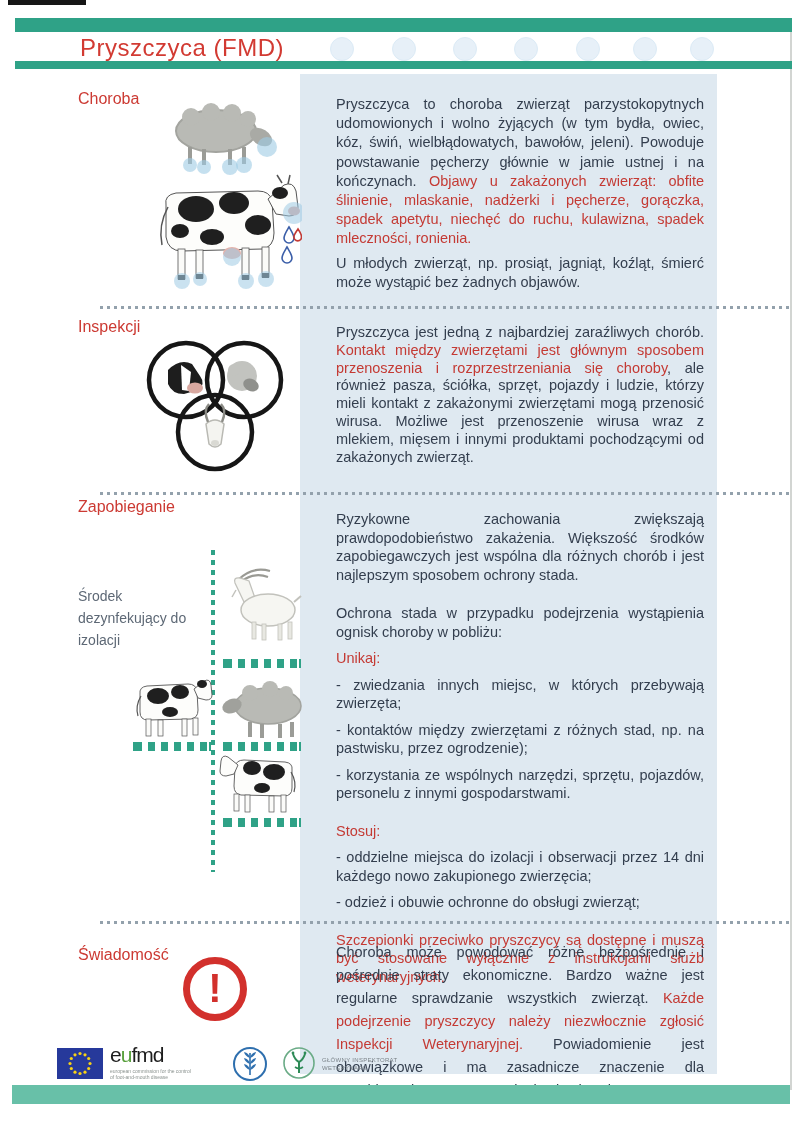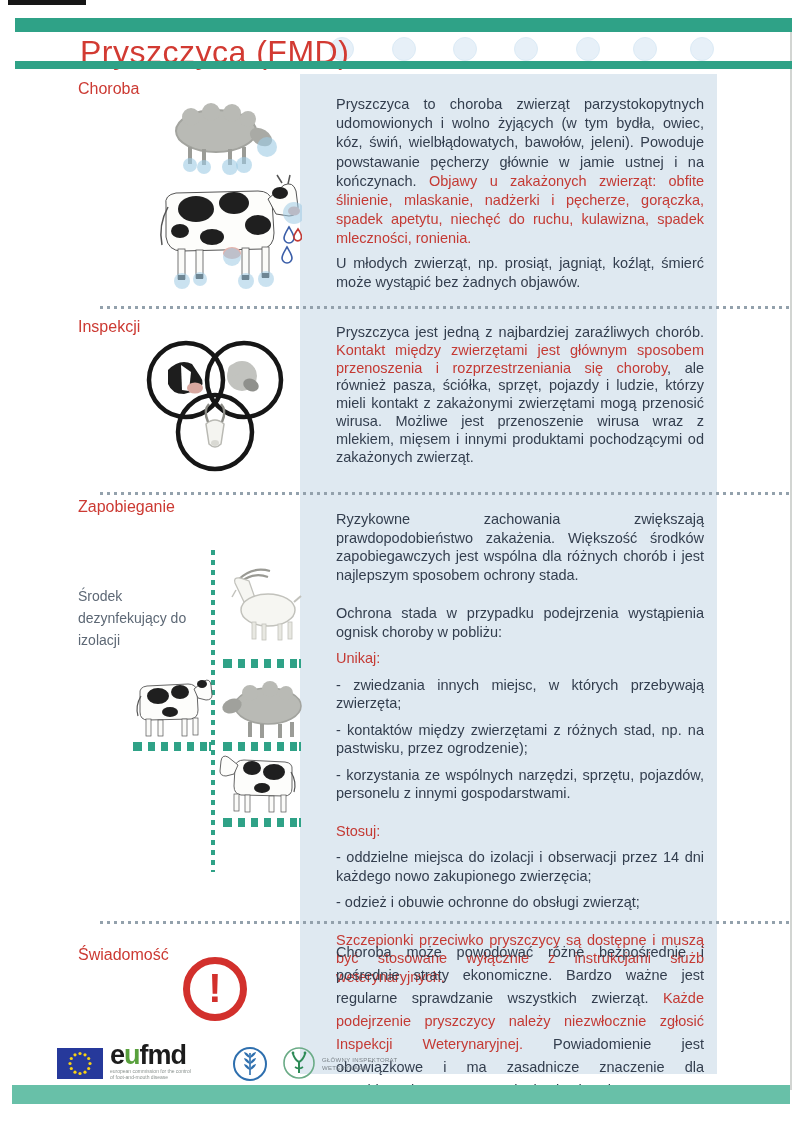--- a/index.html
+++ b/index.html
@@ -6,21 +6,21 @@
   .page{position:relative;width:800px;height:1133px;background:#ffffff;overflow:hidden;
         font-family:"Liberation Sans", sans-serif;}
   
   .scan-smudge{position:absolute;left:8px;top:0;width:78px;height:5px;background:#161616;}
   .scan-edge{position:absolute;left:790px;top:30px;width:2px;height:1060px;background:#d2d5d2;}
 
   
   .bar{position:absolute;left:15px;width:777px;background:#2fa287;}
   .bar1{top:18px;height:14px;}
   .bar2{top:61px;height:8px;}
-  .title{position:absolute;left:80px;top:34px;font-size:32px;letter-spacing:.5px;color:#d23a32;}
+  .title{position:absolute;left:80px;top:34px;font-size:24px;letter-spacing:.5px;color:#d23a32;}
   .wm{position:absolute;top:37px;width:22px;height:22px;border-radius:50%;
       background:#e7f0f8;border:1px solid #dcebf6;}
 
   
   .panel{position:absolute;left:300px;top:74px;width:417px;height:1000px;background:#dfe9f1;}
 
   
   .bar3{position:absolute;left:12px;top:1085px;width:778px;height:19px;background:#68c0a8;}
 
   
@@ -54,21 +54,21 @@
   .mat4{left:223px;top:818px;width:74px;}
 
   
   .excl{position:absolute;left:183px;top:957px;width:50px;height:50px;border:7px solid #d2302c;
         border-radius:50%;display:flex;align-items:center;justify-content:center;}
   .excl span{font-size:40px;font-weight:bold;color:#d2302c;line-height:1;margin-top:-2px;}
 
   
   .eu-flag{position:absolute;left:57px;top:1048px;}
   .eufmd{position:absolute;left:110px;top:1042px;width:120px;}
-  .eufmd .word{font-size:27px;font-weight:bold;color:#1c1c1c;letter-spacing:-1px;line-height:26px;}
+  .eufmd .word{font-size:21px;font-weight:normal;color:#1c1c1c;letter-spacing:-1px;line-height:26px;}
   .eufmd .word .o{color:#58a03c;}
   .eufmd .sub{font-size:5px;color:#8b9390;line-height:6px;}
   .fao{position:absolute;left:232px;top:1046px;}
   .giw{position:absolute;left:282px;top:1046px;}
   .giw-text{position:absolute;left:322px;top:1056px;font-size:6px;color:#7a8288;line-height:8px;letter-spacing:.3px;}
 
   svg{display:block;}
   .abs{position:absolute;}
 </style>
 </head>
@@ -85,21 +85,21 @@
   <div class="wm" style="left:453px"></div>
   <div class="wm" style="left:514px"></div>
   <div class="wm" style="left:576px"></div>
   <div class="wm" style="left:633px"></div>
   <div class="wm" style="left:690px"></div>
   <div class="title">Pryszczyca (FMD)</div>
   <div class="bar bar2"></div>
 
   <div class="panel"></div>
 
-  <div class="seclabel" style="top:80px">Choroba</div>
+  <div class="seclabel" style="top:90px">Choroba</div>
 
   <div class="abs" style="left:166px;top:101px">
     <svg width="112" height="76" viewBox="0 0 112 76">
       <ellipse cx="50" cy="30" rx="40" ry="21" fill="#b9bab5" stroke="#a3a49f" stroke-width="2"></ellipse>
       <circle cx="25" cy="16" r="9" fill="#b9bab5"></circle>
         <circle cx="45" cy="11" r="9" fill="#b9bab5"></circle>
       <circle cx="66" cy="12" r="9" fill="#b9bab5"></circle>
         <circle cx="82" cy="18" r="8" fill="#b9bab5"></circle>
       <rect x="22" y="46" width="4" height="17" fill="#9b9c97"></rect>
       <rect x="36" y="48" width="4" height="16" fill="#9b9c97"></rect>

